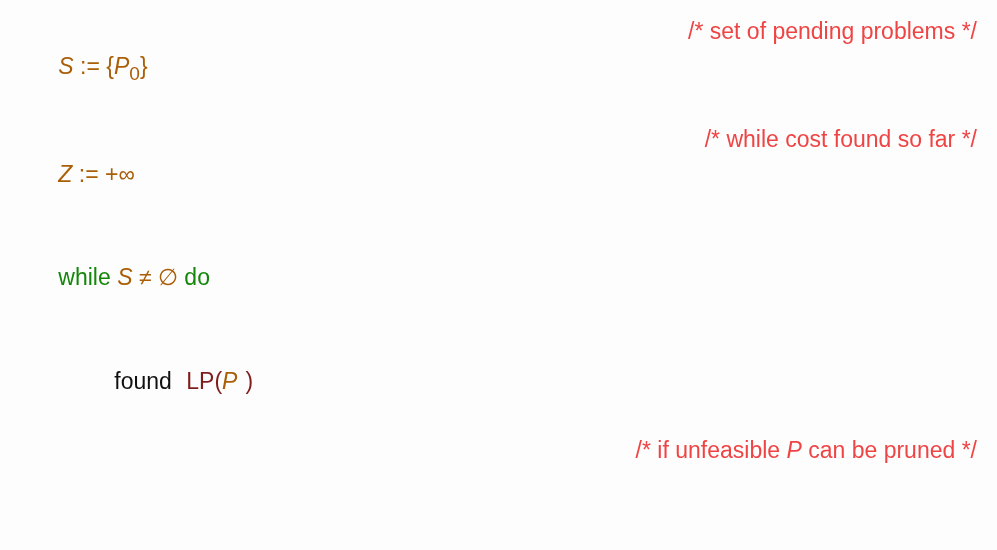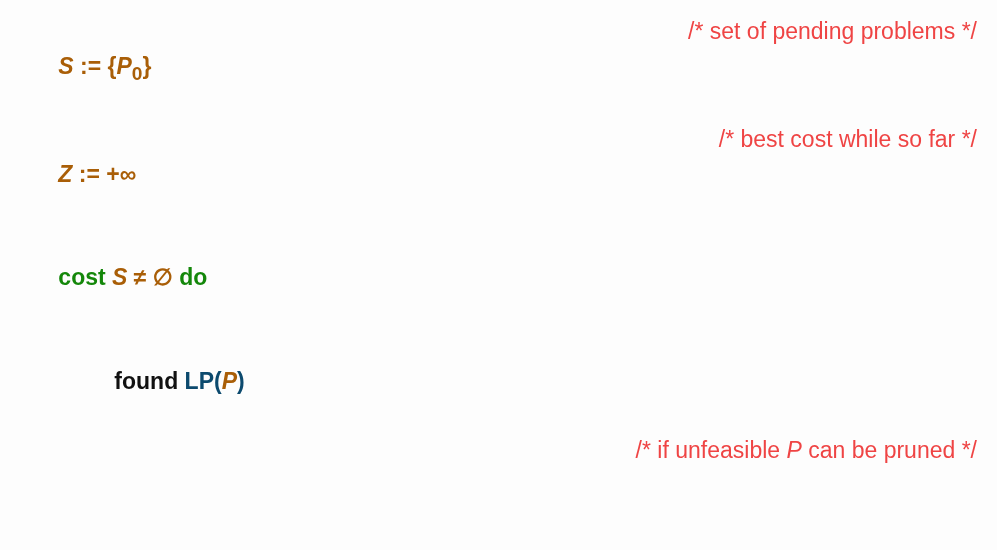--- a/index.html
+++ b/index.html
@@ -17,25 +17,25 @@
     position: relative;
     padding: 14px 20px 0 20px;
     line-height: 1.5;
   }
   .line {
     display: flex;
     justify-content: space-between;
     align-items: baseline;
     white-space: pre;
   }
-  .left { white-space: pre; font-weight: bold; }
+  .left { white-space: pre; }
   .cmt { color: #ef4444; white-space: pre; }
   .kw  { color: #14870a; }   
   .sym { color: #a95e07; }   
-  .fn  { color: #0c4a6e; }   
+  .fn  { color: #7f1d1d; margin-left: 8px; }   
   .blk { color: #111; }      
 
   .ind1 { padding-left: 56px; }
 
   .it { font-style: italic; }
 </style>
 </head>
 <body>
 
 <div class="page">
@@ -44,26 +44,26 @@
     <span class="left">
       <span class="sym it">S</span><span class="sym"> := </span><span class="sym">{</span><span class="sym it">P</span><sub class="sym">0</sub><span class="sym">}</span>
     </span>
     <span class="cmt">/* set of pending problems */</span>
   </div>
 
   <div class="line">
     <span class="left">
       <span class="sym it">Z</span><span class="sym"> := +∞</span>
     </span>
-    <span class="cmt">/* best cost while so far */</span>
+    <span class="cmt">/* while cost found so far */</span>
   </div>
 
   <div class="line">
     <span class="left">
-      <span class="kw">cost </span><span class="sym it">S</span><span class="sym"> ≠ ∅</span><span class="kw"> do</span>
+      <span class="kw">while </span><span class="sym it">S</span><span class="sym"> ≠ ∅</span><span class="kw"> do</span>
     </span>
     <span></span>
   </div>
 
 
   <div class="line">
     <span class="left ind1">
       <span class="blk">found </span><span class="fn">LP(</span><span class="sym it">P</span><span class="fn">)</span>
     </span>
     <span></span>

